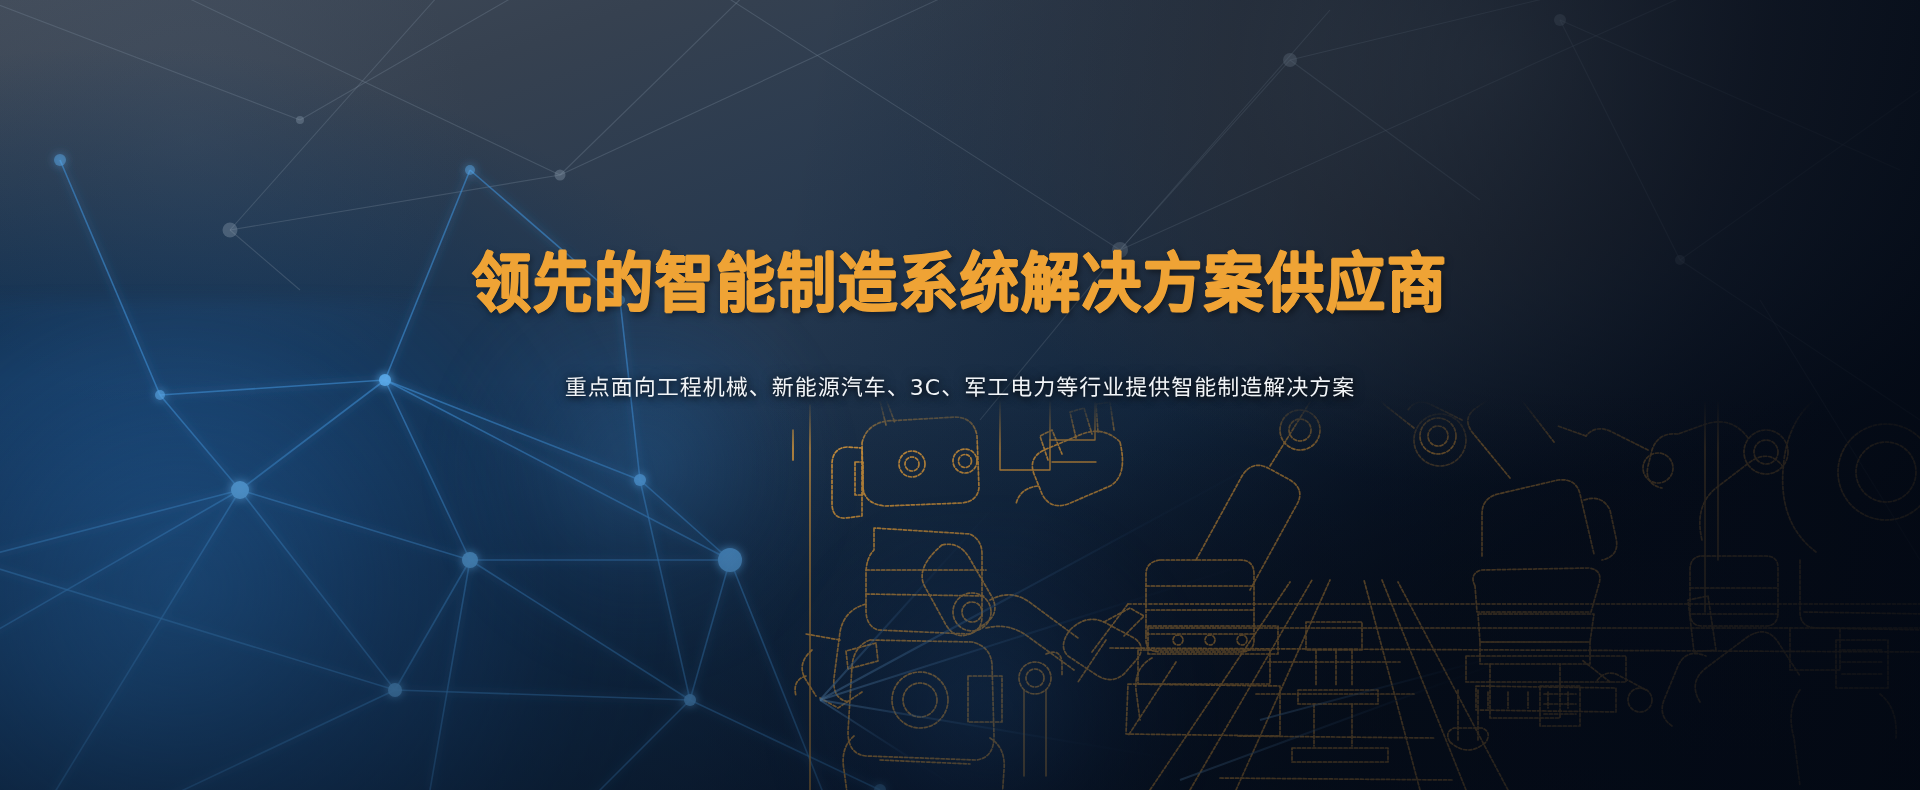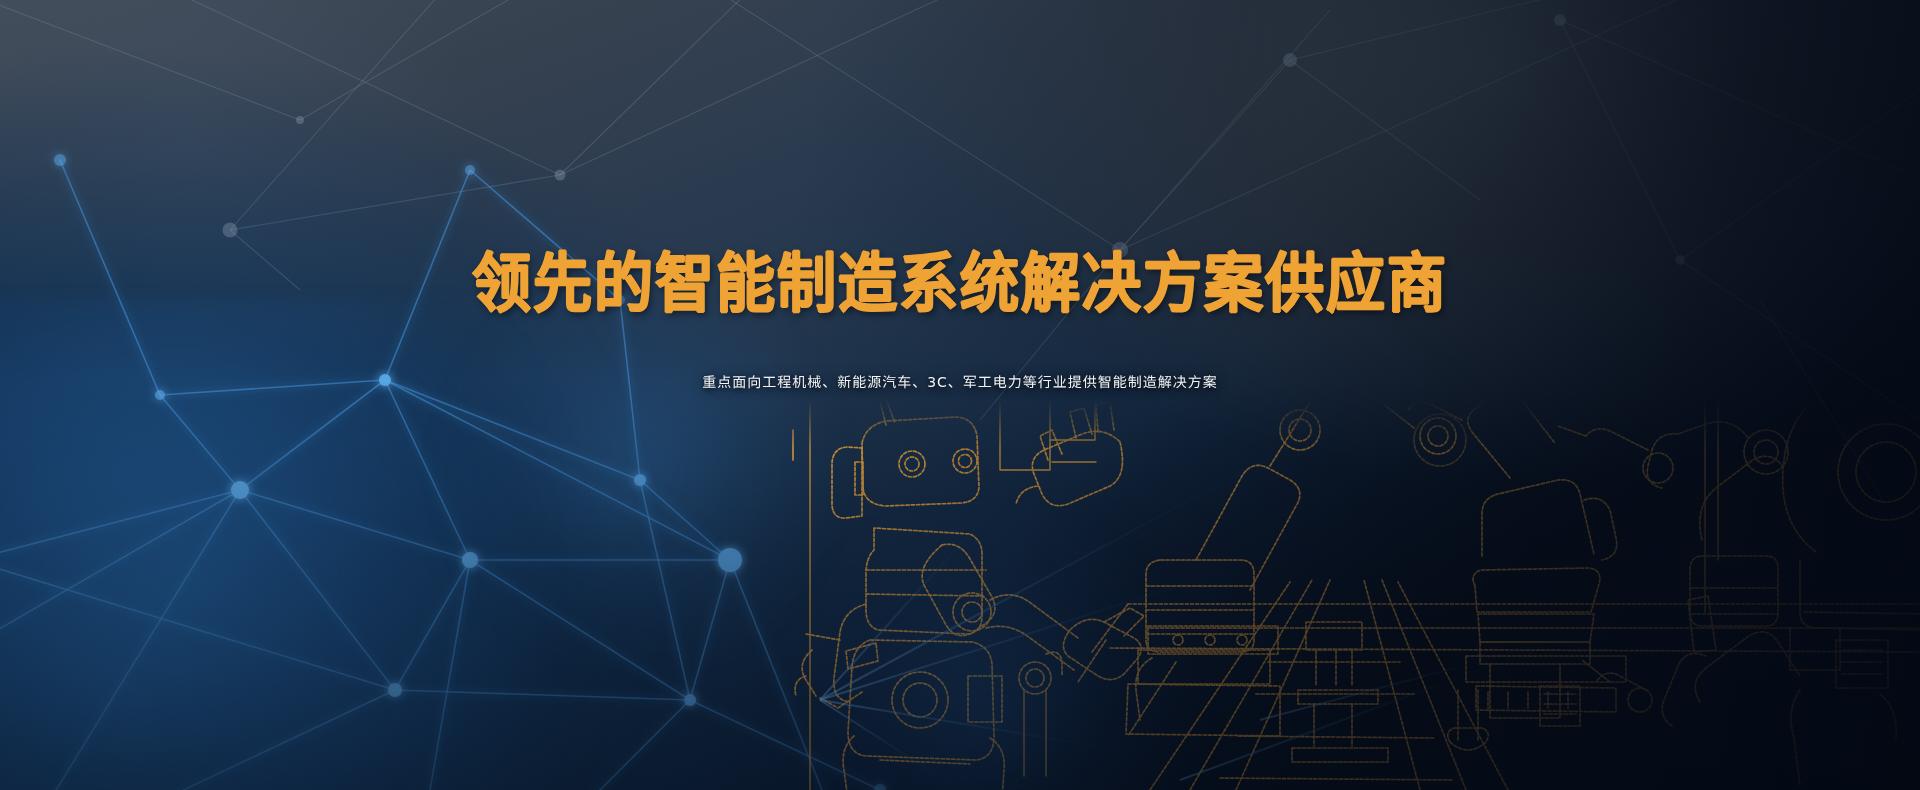--- a/index.html
+++ b/index.html
@@ -80,21 +80,21 @@
       0 1px 0 #efa335,
       0 -1px 0 #efa335,
       2px 3px 7px rgba(0,0,0,0.55);
     transform:scaleY(1.1);
     transform-origin:center top;
     white-space:nowrap;
   }
   .subline{
     margin:0;
     padding-top:60px;
-    font-size:14px;
+    font-size:22px;
     line-height:1.4;
     letter-spacing:1px;
     color:#f2f5f8;
     font-family:"DejaVu Sans","Liberation Sans",sans-serif;
     text-shadow:0 2px 6px rgba(0,0,0,0.75), 0 0 12px rgba(0,0,0,0.5);
     white-space:nowrap;
   }
 </style>
 </head>
 <body>

